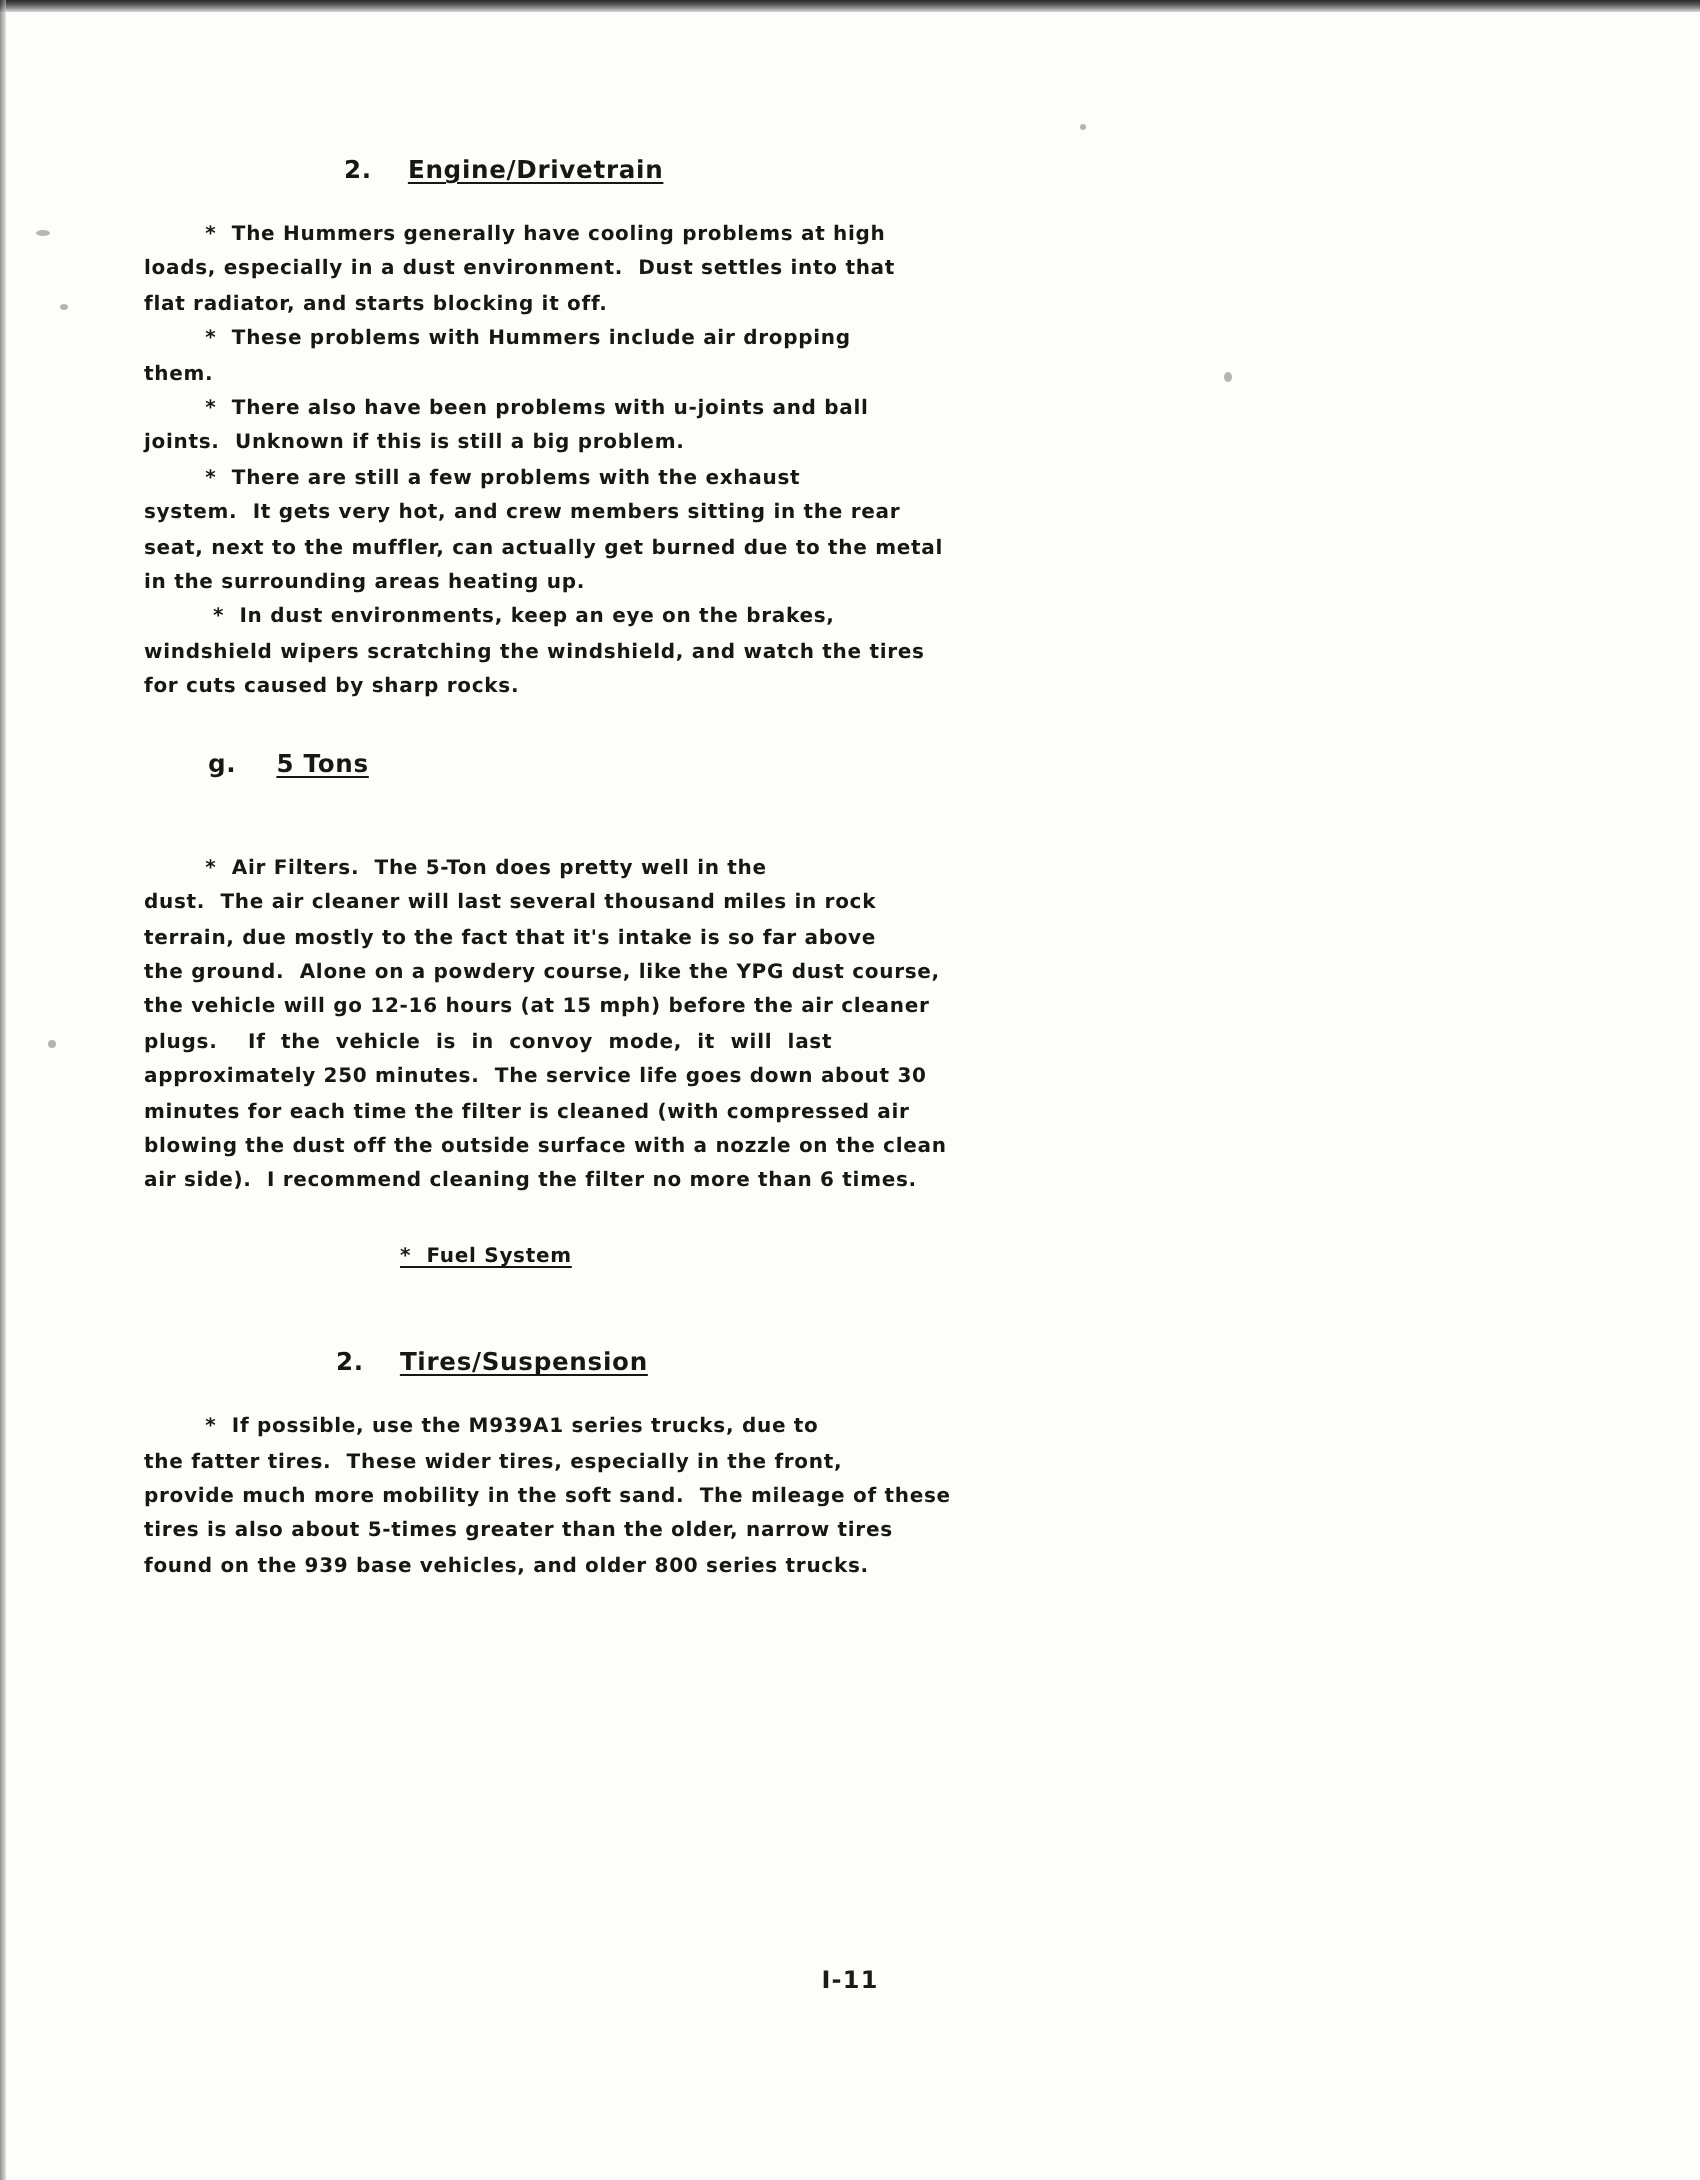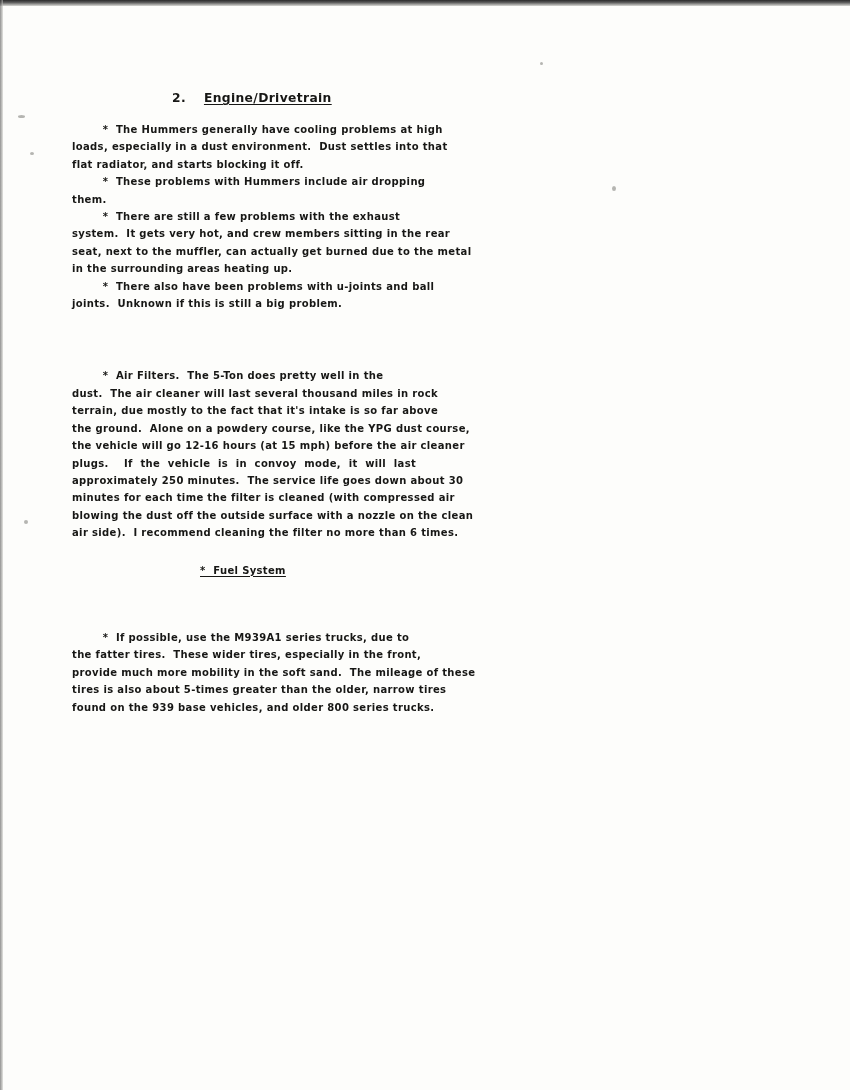--- a/index.html
+++ b/index.html
@@ -39,21 +39,21 @@
     opacity: 0.55;
   }
   .scan-speck {
     position: absolute;
     background: #6e6e68;
     border-radius: 50%;
     opacity: 0.5;
   }
   .content {
     position: absolute;
-    top: 88px;
+    top: 76px;
     left: 72px;
     width: 648px;
   }
   .doc-text {
     font-family: "DejaVu Sans", sans-serif;
     font-size: 10px;
     font-weight: 700;
     color: #171715;
     letter-spacing: 0.35px;
     line-height: 17.4px;
@@ -123,29 +123,36 @@
       <span class="num-label heading-underline" style="margin-left:14px;">Engine/Drivetrain</span>
     </div>
 
     <div class="gap-sm"></div>
 
     <div class="doc-text star-para">        *  The Hummers generally have cooling problems at high
 loads, especially in a dust environment.  Dust settles into that
 flat radiator, and starts blocking it off.</div>
     <div class="doc-text star-para">        *  These problems with Hummers include air dropping
 them.</div>
+    <div class="doc-text star-para">        *  There also have been problems with u-joints and ball
+joints.  Unknown if this is still a big problem.</div>
     <div class="doc-text star-para">        *  There are still a few problems with the exhaust
 system.  It gets very hot, and crew members sitting in the rear
 seat, next to the muffler, can actually get burned due to the metal
 in the surrounding areas heating up.</div>
-    <div class="doc-text star-para">        *  There also have been problems with u-joints and ball
-joints.  Unknown if this is still a big problem.</div>
+    <div class="doc-text star-para">         *  In dust environments, keep an eye on the brakes,
+windshield wipers scratching the windshield, and watch the tires
+for cuts caused by sharp rocks.</div>
 
     <div class="gap-md"></div>
 
+    <div class="heading-row indent-2">
+      <span class="num-label">g.</span>
+      <span class="num-label heading-underline" style="margin-left:16px;">5 Tons</span>
+    </div>
 
     <div class="gap-md"></div>
 
 
     <div class="gap-sm"></div>
 
     <div class="doc-text star-para">        *  Air Filters.  The 5-Ton does pretty well in the
 dust.  The air cleaner will last several thousand miles in rock
 terrain, due mostly to the fact that it's intake is so far above
 the ground.  Alone on a powdery course, like the YPG dust course,
@@ -158,24 +165,29 @@
 
     <div class="gap-md"></div>
 
     <div class="doc-text bullet-sub heading-underline">*  Fuel System</div>
 
     <div class="gap-sm"></div>
 
 
     <div class="gap-md"></div>
 
+    <div class="heading-row indent-3">
+      <span class="num-label">2.</span>
+      <span class="num-label heading-underline" style="margin-left:14px;">Tires/Suspension</span>
+    </div>
 
     <div class="gap-sm"></div>
 
     <div class="doc-text star-para">        *  If possible, use the M939A1 series trucks, due to
 the fatter tires.  These wider tires, especially in the front,
 provide much more mobility in the soft sand.  The mileage of these
 tires is also about 5-times greater than the older, narrow tires
 found on the 939 base vehicles, and older 800 series trucks.</div>
 
   </div>
 
+  <div class="footer">I-11</div>
 </div>
 
 </body></html>

